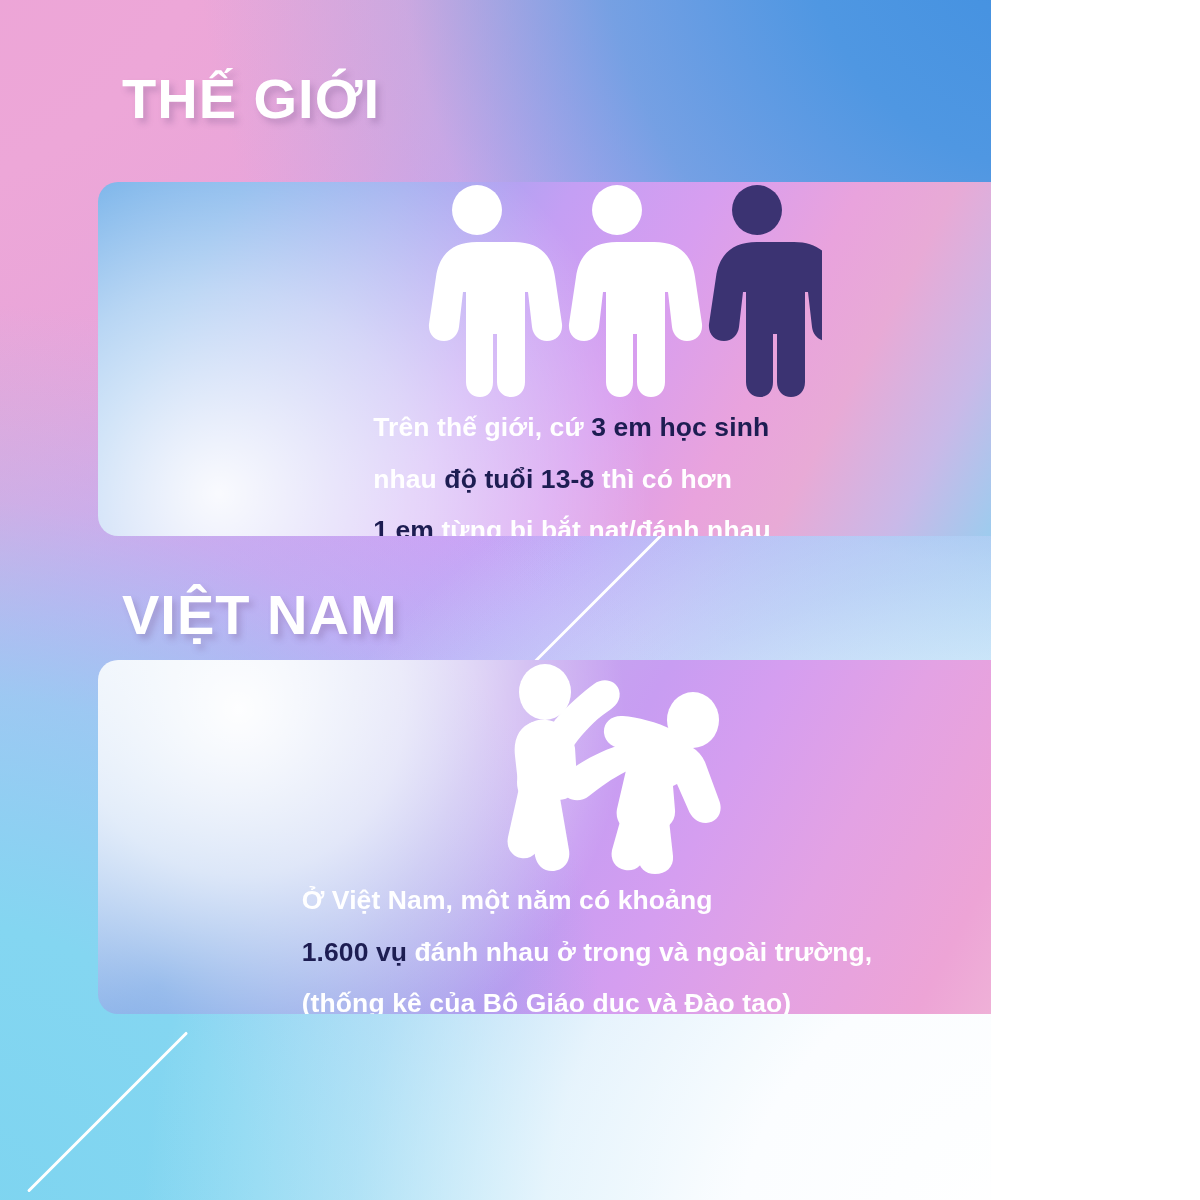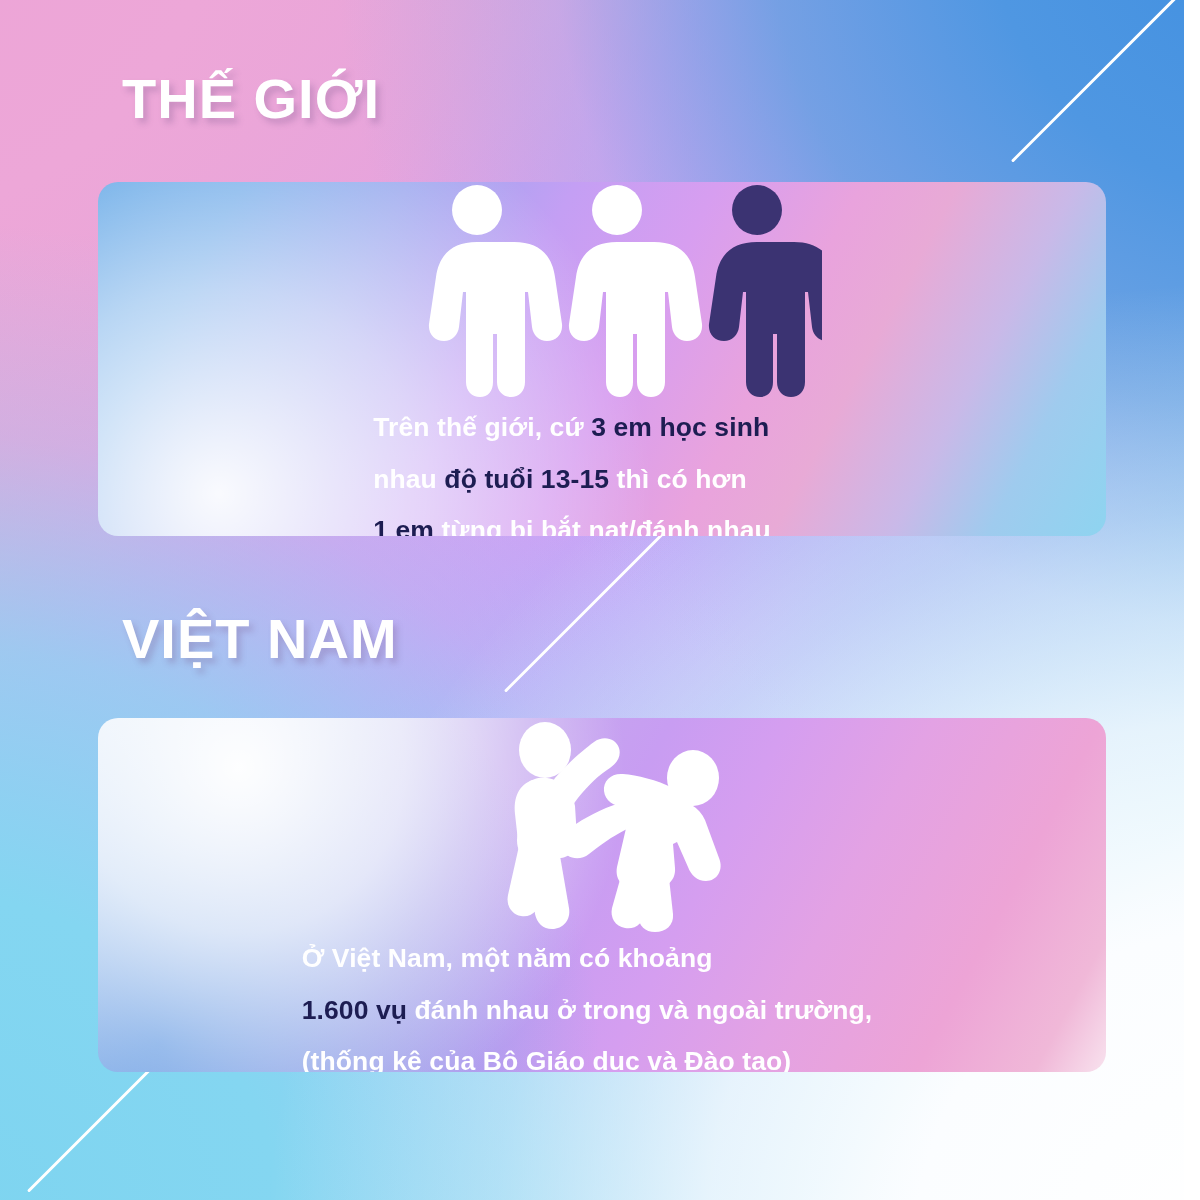--- a/index.html
+++ b/index.html
@@ -8,21 +8,21 @@
     width: 1200px;
     height: 1200px;
     overflow: hidden;
   }
   body {
     font-family: "Liberation Sans", sans-serif;
   }
 
   #poster {
     position: relative;
-    width: 1184px;
+    width: 991px;
     height: 1200px;
     overflow: hidden;
     background: #c9a5e8;
   }
 
   
   .bg-base {
     position: absolute;
     inset: 0;
     background:
@@ -79,21 +79,21 @@
   .heading {
     position: absolute;
     color: #ffffff;
     font-weight: 900;
     font-size: 56px;
     letter-spacing: 1px;
     text-shadow: 4px 5px 6px rgba(120, 85, 140, 0.30);
     white-space: nowrap;
   }
   #heading-world { left: 122px; top: 66px; }
-  #heading-vn    { left: 122px; top: 582px; margin-top: 24px; }
+  #heading-vn    { left: 122px; top: 582px; }
 
   
   .card {
     position: absolute;
     left: 98px;
     width: 1008px;
     border-radius: 20px;
     overflow: hidden;
     display: flex;
     align-items: center;
@@ -110,21 +110,21 @@
         #9aa6ee 26%,
         #c49ff4 40%,
         #d79ef0 52%,
         #e9a3dd 64%,
         #e8aad6 72%,
         #c9b9e8 82%,
         #9fcbee 90%,
         #8ed4f0 100%);
   }
   #card-vn {
-    top: 718px;
+    top: 660px;
     height: 354px;
     background:
       radial-gradient(circle at 14% 14%, rgba(255,255,255,0.98) 0%, rgba(255,255,255,0.7) 18%, rgba(255,255,255,0) 42%),
       radial-gradient(circle at 6% 92%, rgba(90,150,225,0.85) 0%, rgba(110,160,228,0.5) 20%, rgba(150,175,235,0) 44%),
       linear-gradient(118deg,
         #e9f4fb 0%,
         #dbe8f8 10%,
         #c6c8f0 22%,
         #c3a8ee 36%,
         #c89df2 48%,
@@ -203,21 +203,21 @@
         </g>
         <g fill="#3b3372">
           <circle cx="335" cy="28" r="25"></circle>
           <path d="M335 60 C310 60 297 73 294 95 L287 142 C286 152 293 159 302 159 C310 159 316 153 317 145 L321 110 L324 110 L324 200 C324 209 330 215 338 215 C346 215 351 209 351 200 L351 152 L355 152 L355 200 C355 209 361 215 369 215 C377 215 383 209 383 200 L383 110 L386 110 L390 145 C391 153 397 159 405 159 C414 159 421 152 420 142 L413 95 C410 73 397 60 372 60 Z"></path>
         </g>
       </svg>
     </div>
 
     <div class="card-text">
       <span class="line"><span>Trên thế giới, cứ </span><span class="hl">3 em học sinh</span></span>
-      <span class="line"><span>nhau </span><span class="hl">độ tuổi 13-15</span><span> thì có hơn</span></span>
+      <span class="line"><span>nhau </span><span class="hl">độ tuổi 13-8</span><span> thì có hơn</span></span>
       <span class="line"><span class="hl">1 em</span><span> từng bị bắt nạt/đánh nhau</span></span>
     </div>
   </div>
 
   <div class="heading" id="heading-vn">VIỆT NAM</div>
 
   <div class="card" id="card-vn">
 
     <div class="card-icon">
       <svg width="250" height="215" viewBox="0 0 250 215" aria-hidden="true">

